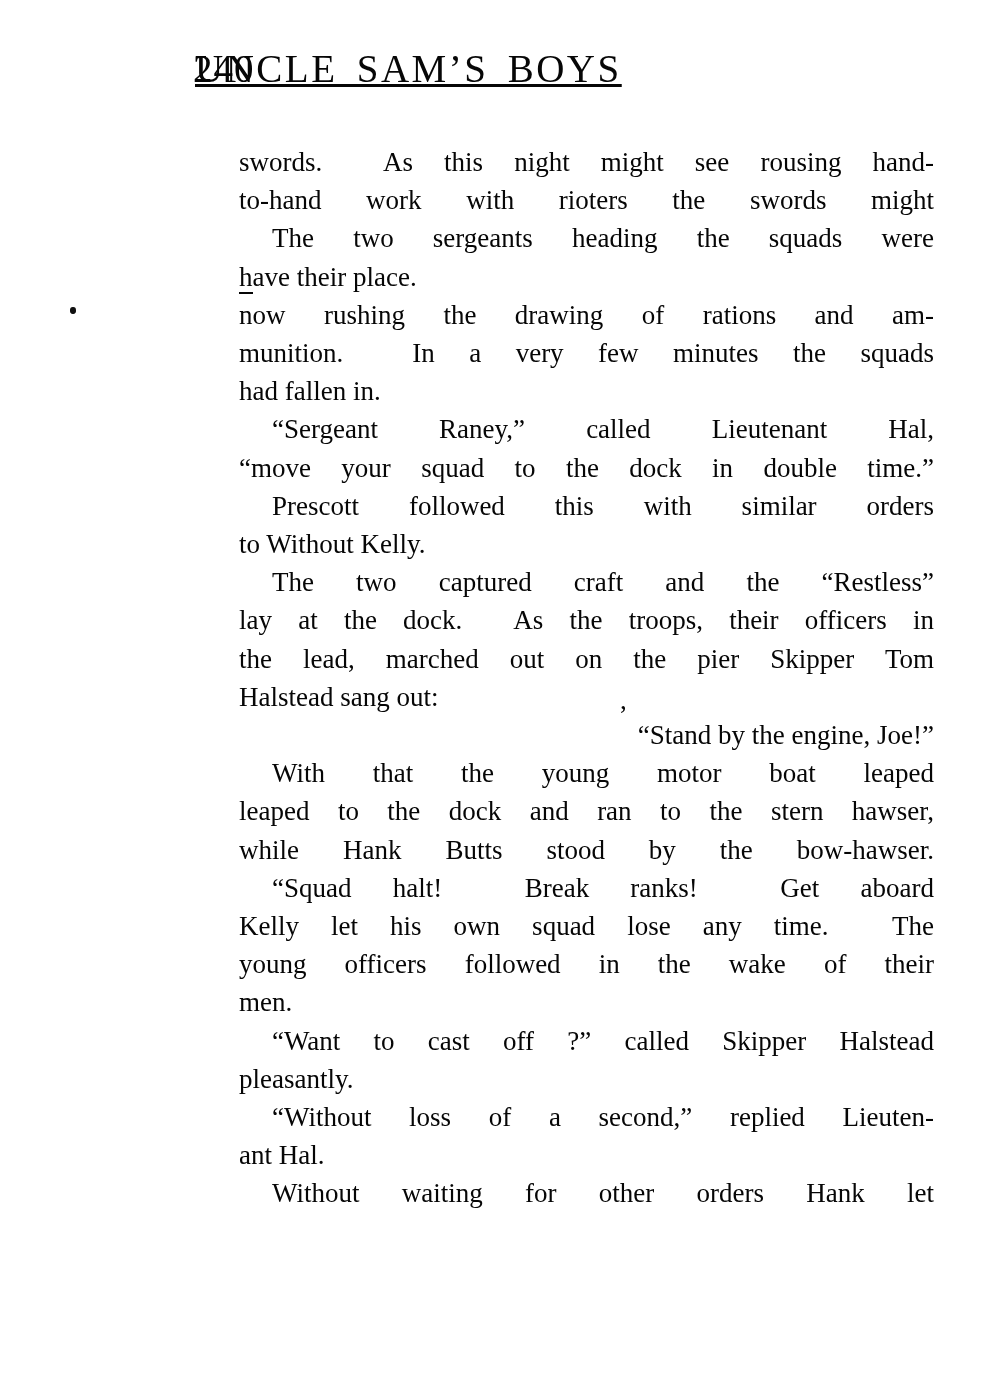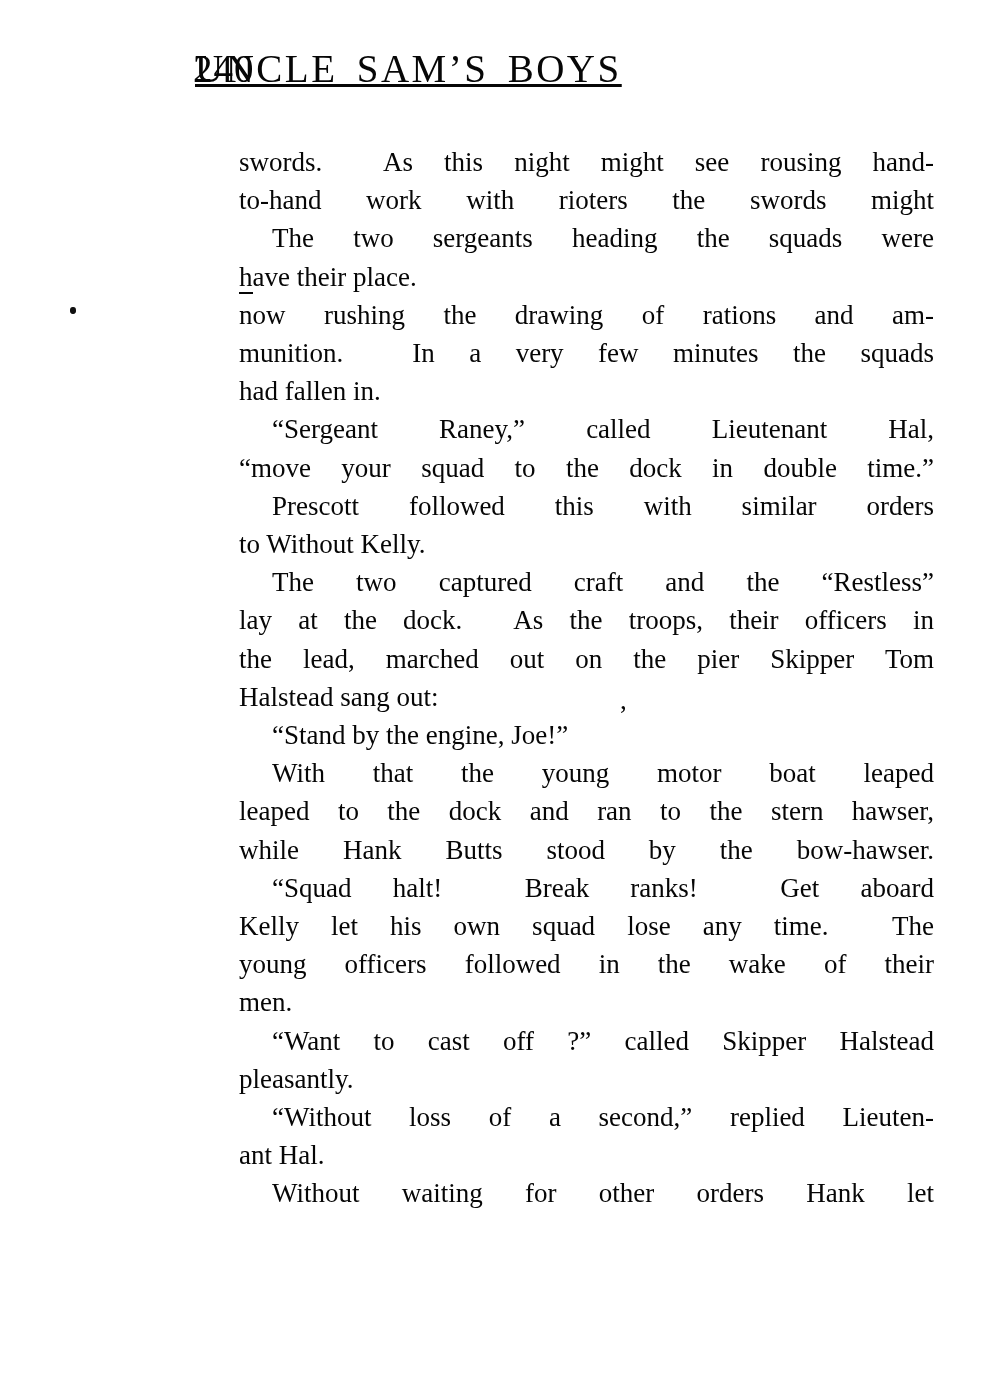--- a/index.html
+++ b/index.html
@@ -48,21 +48,21 @@
     width: 695px;
     font-size: 27px;
     line-height: 38.2px;
     margin-left: 44px;
   }
   .line { text-align: left; }
   .line.fill {
     text-align: justify;
     text-align-last: justify;
   }
-  .line.indent { text-indent: 33px; }
+  .line.indent { text-indent: 33px; text-align: right; }
   .u {
     border-bottom: 2.5px solid currentColor;
   }
   
   .stray-comma {
     position: absolute;
     left: 620px;
     top: 681px;
     font-size: 27px;
     line-height: 38.2px;

